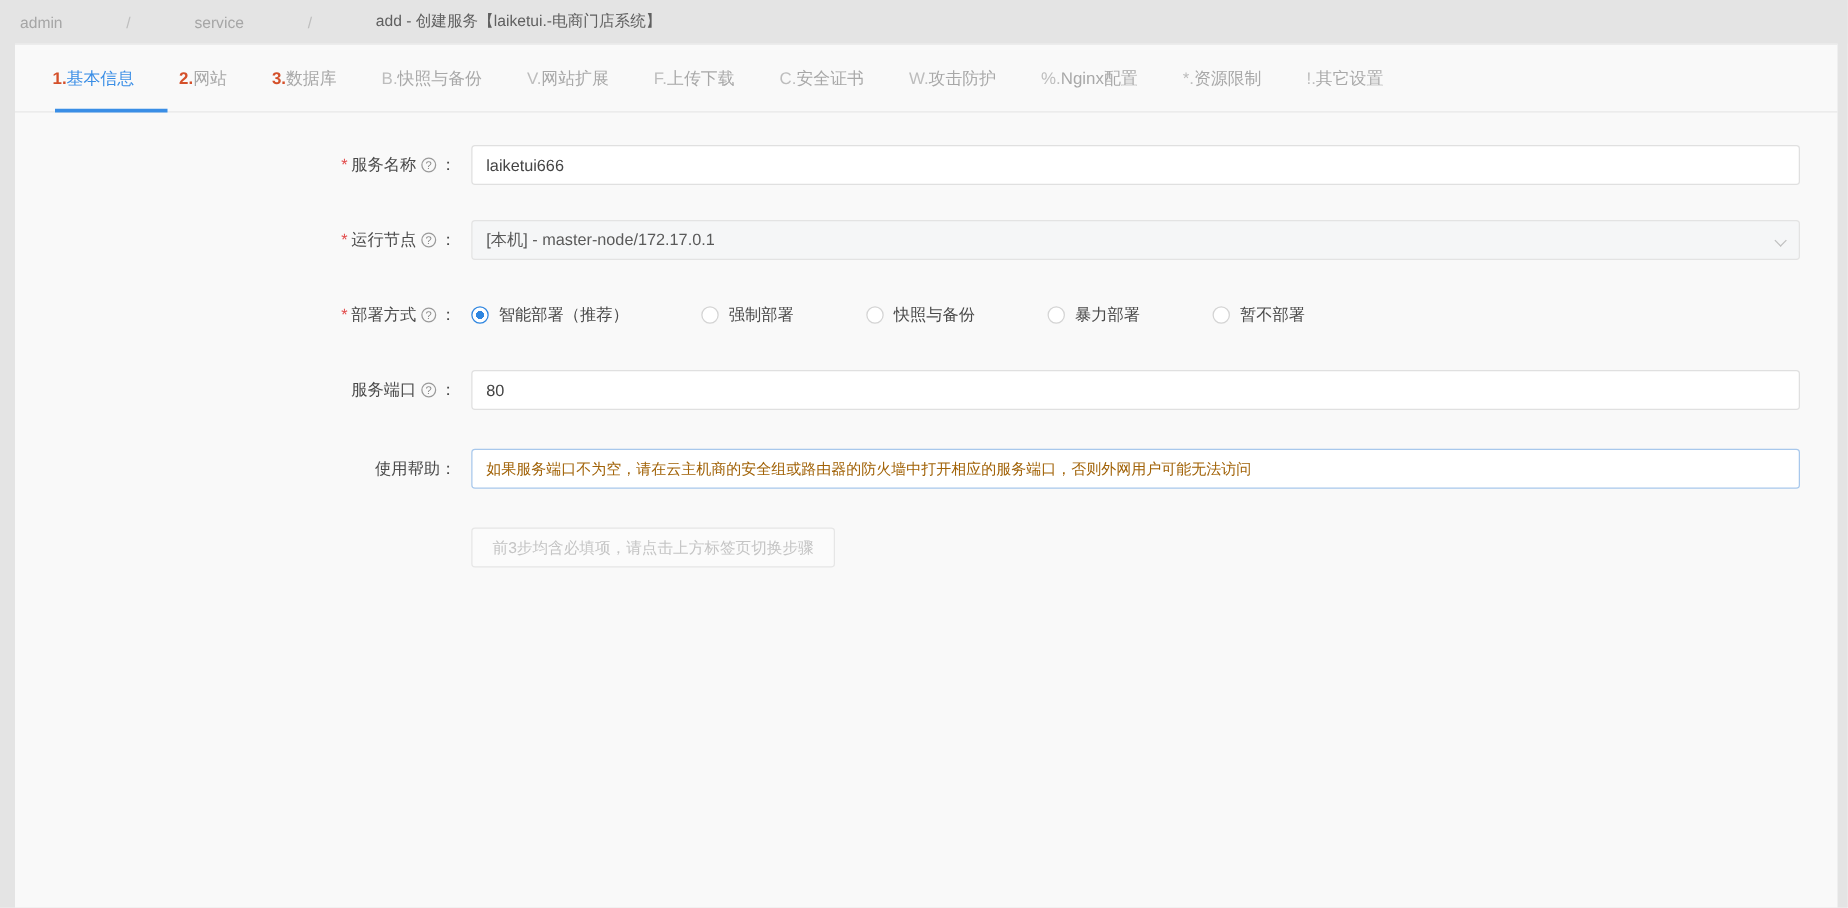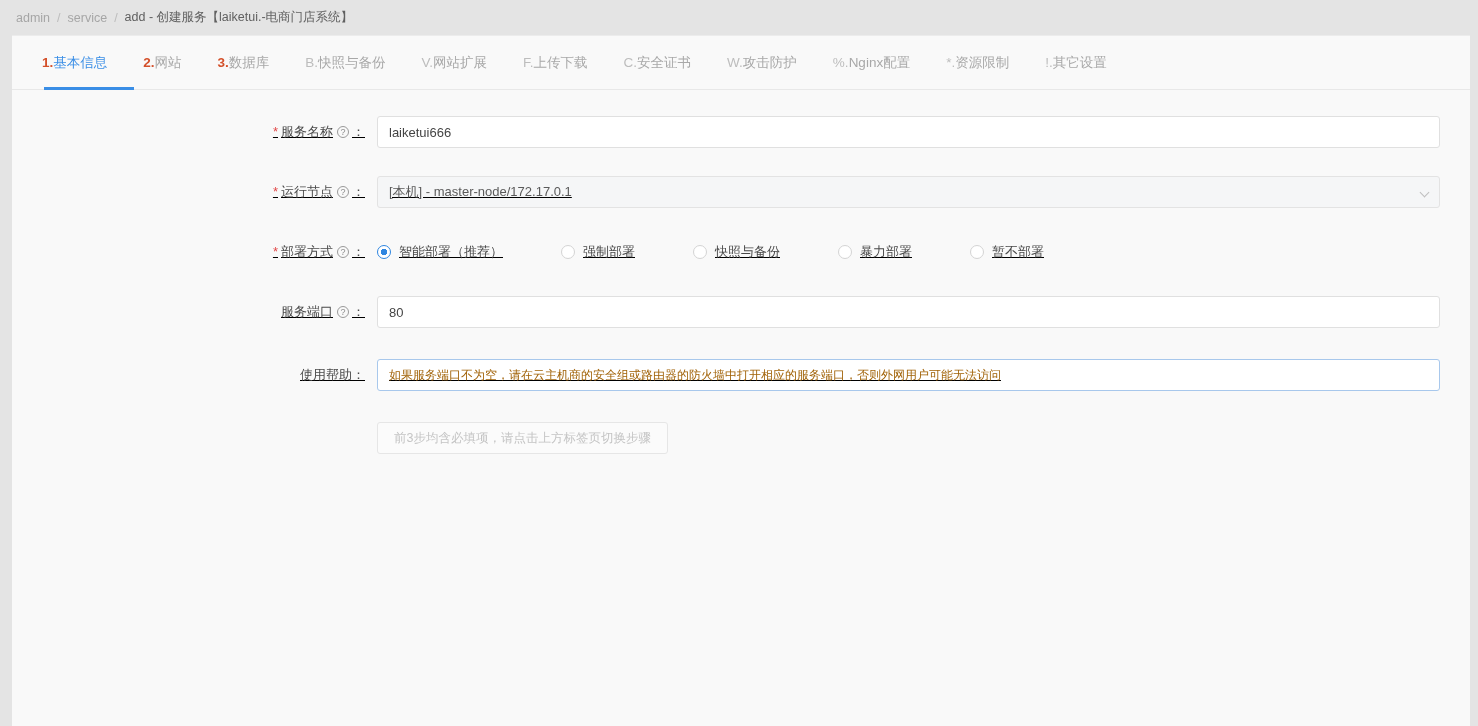--- a/index.html
+++ b/index.html
@@ -13,20 +13,21 @@
 
   
   #breadcrumb-bar {
     height: 35px;
     display: flex;
     align-items: center;
     padding-left: 16px;
     background: #e4e4e4;
     font-size: 12.5px;
     white-space: nowrap;
+    gap: 44px;
   }
   .crumb-muted { color: #a6a6a6; }
   .crumb-sep { color: #bdbdbd; margin: 0 7px; }
   .crumb-current { color: #606060; }
 
   
   #content-card {
     position: absolute;
     left: 12px; top: 35px;
     width: 1458px; height: 691px;
@@ -56,21 +57,21 @@
   .tab.is-numbered .tab-prefix { color: #d4502a; font-weight: bold; }
   .tab.is-active { color: #3a8ee6; }
   .tab-underline {
     position: absolute;
     left: 32px; bottom: -1px;
     width: 90px; height: 3px;
     background: #3a8ee6;
   }
 
   
-  #form-area { padding-top: 26px; text-decoration: underline; }
+  #form-area { padding-top: 26px; }
   .form-row {
     display: flex;
     align-items: flex-start;
     margin-bottom: 28px;
   }
   .form-label {
     width: 365px;
     min-width: 365px;
     text-align: right;
     padding-right: 12px;

